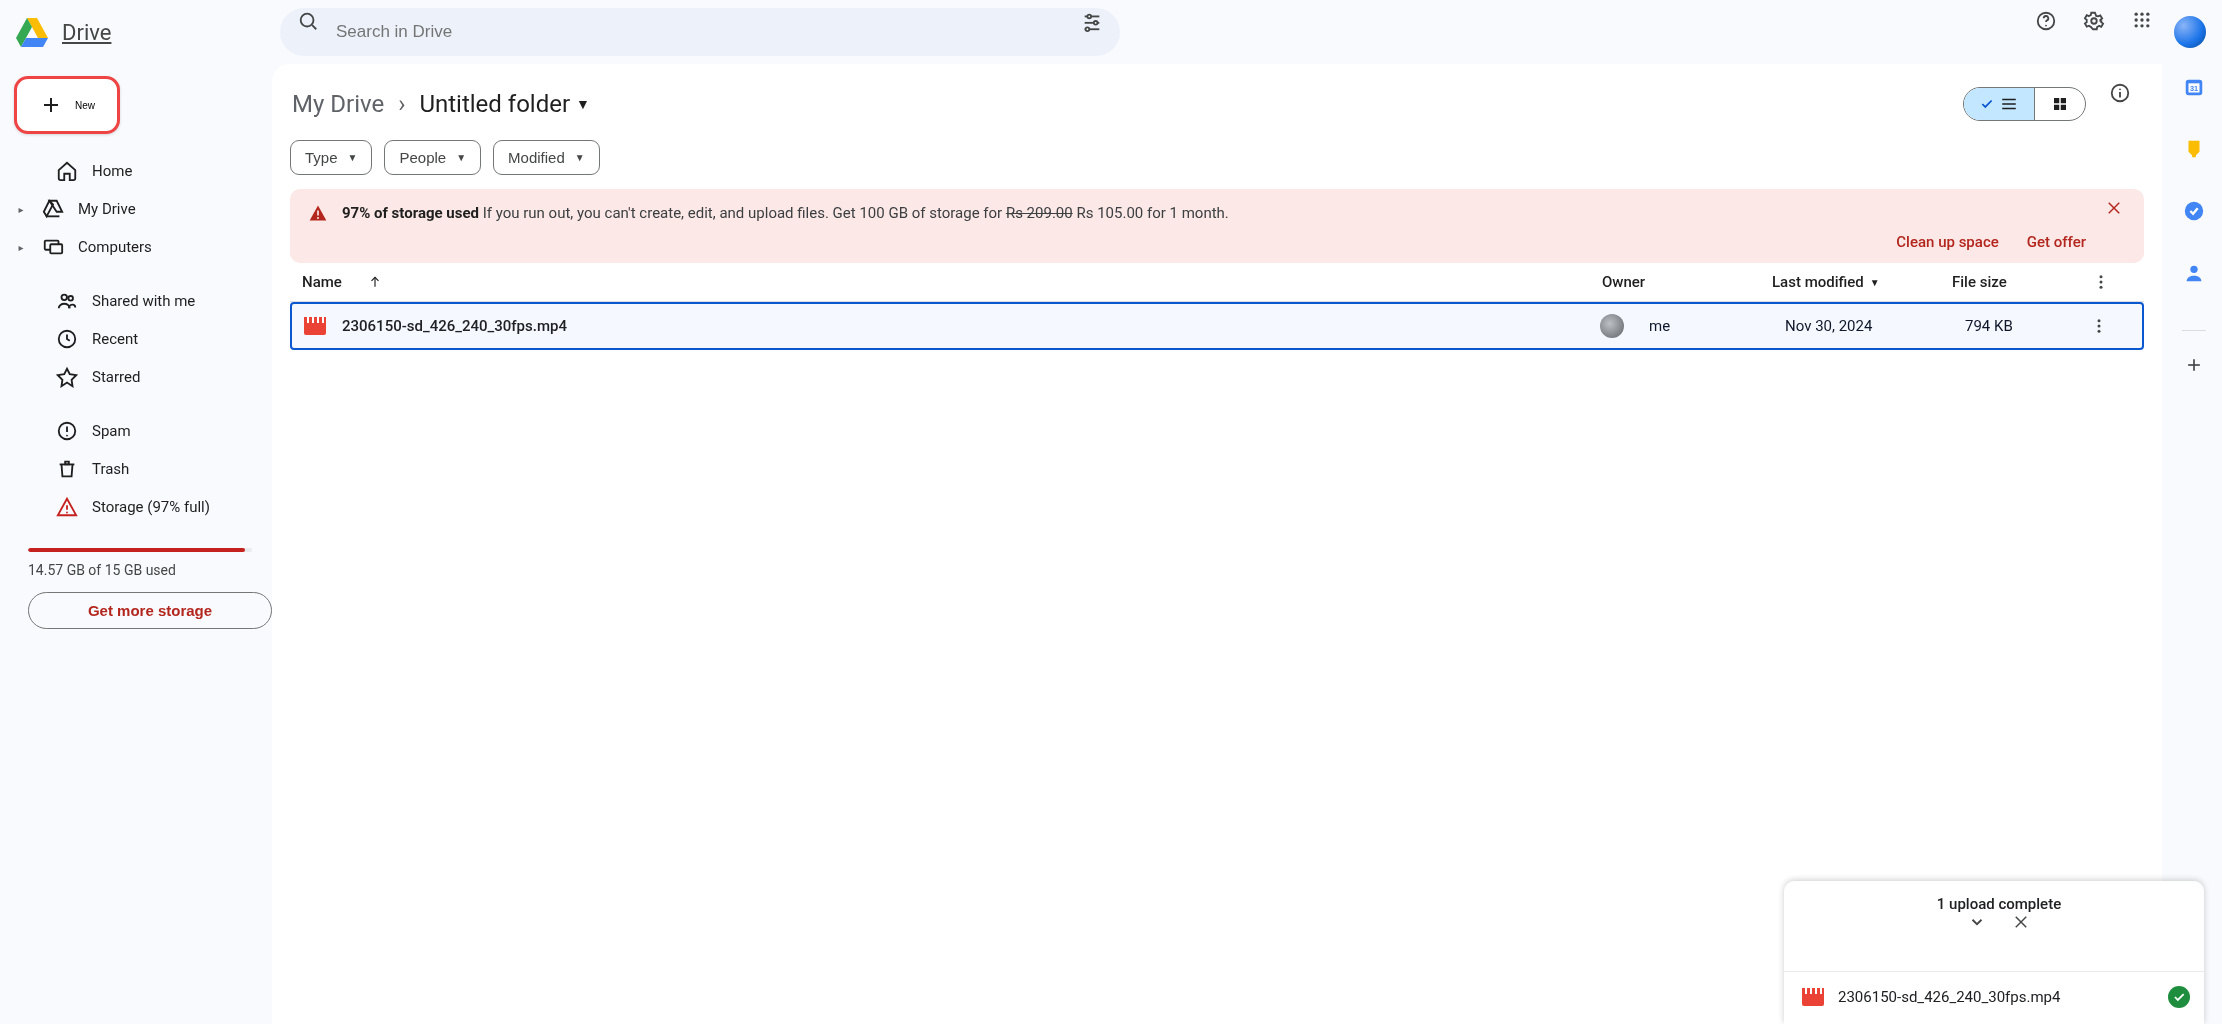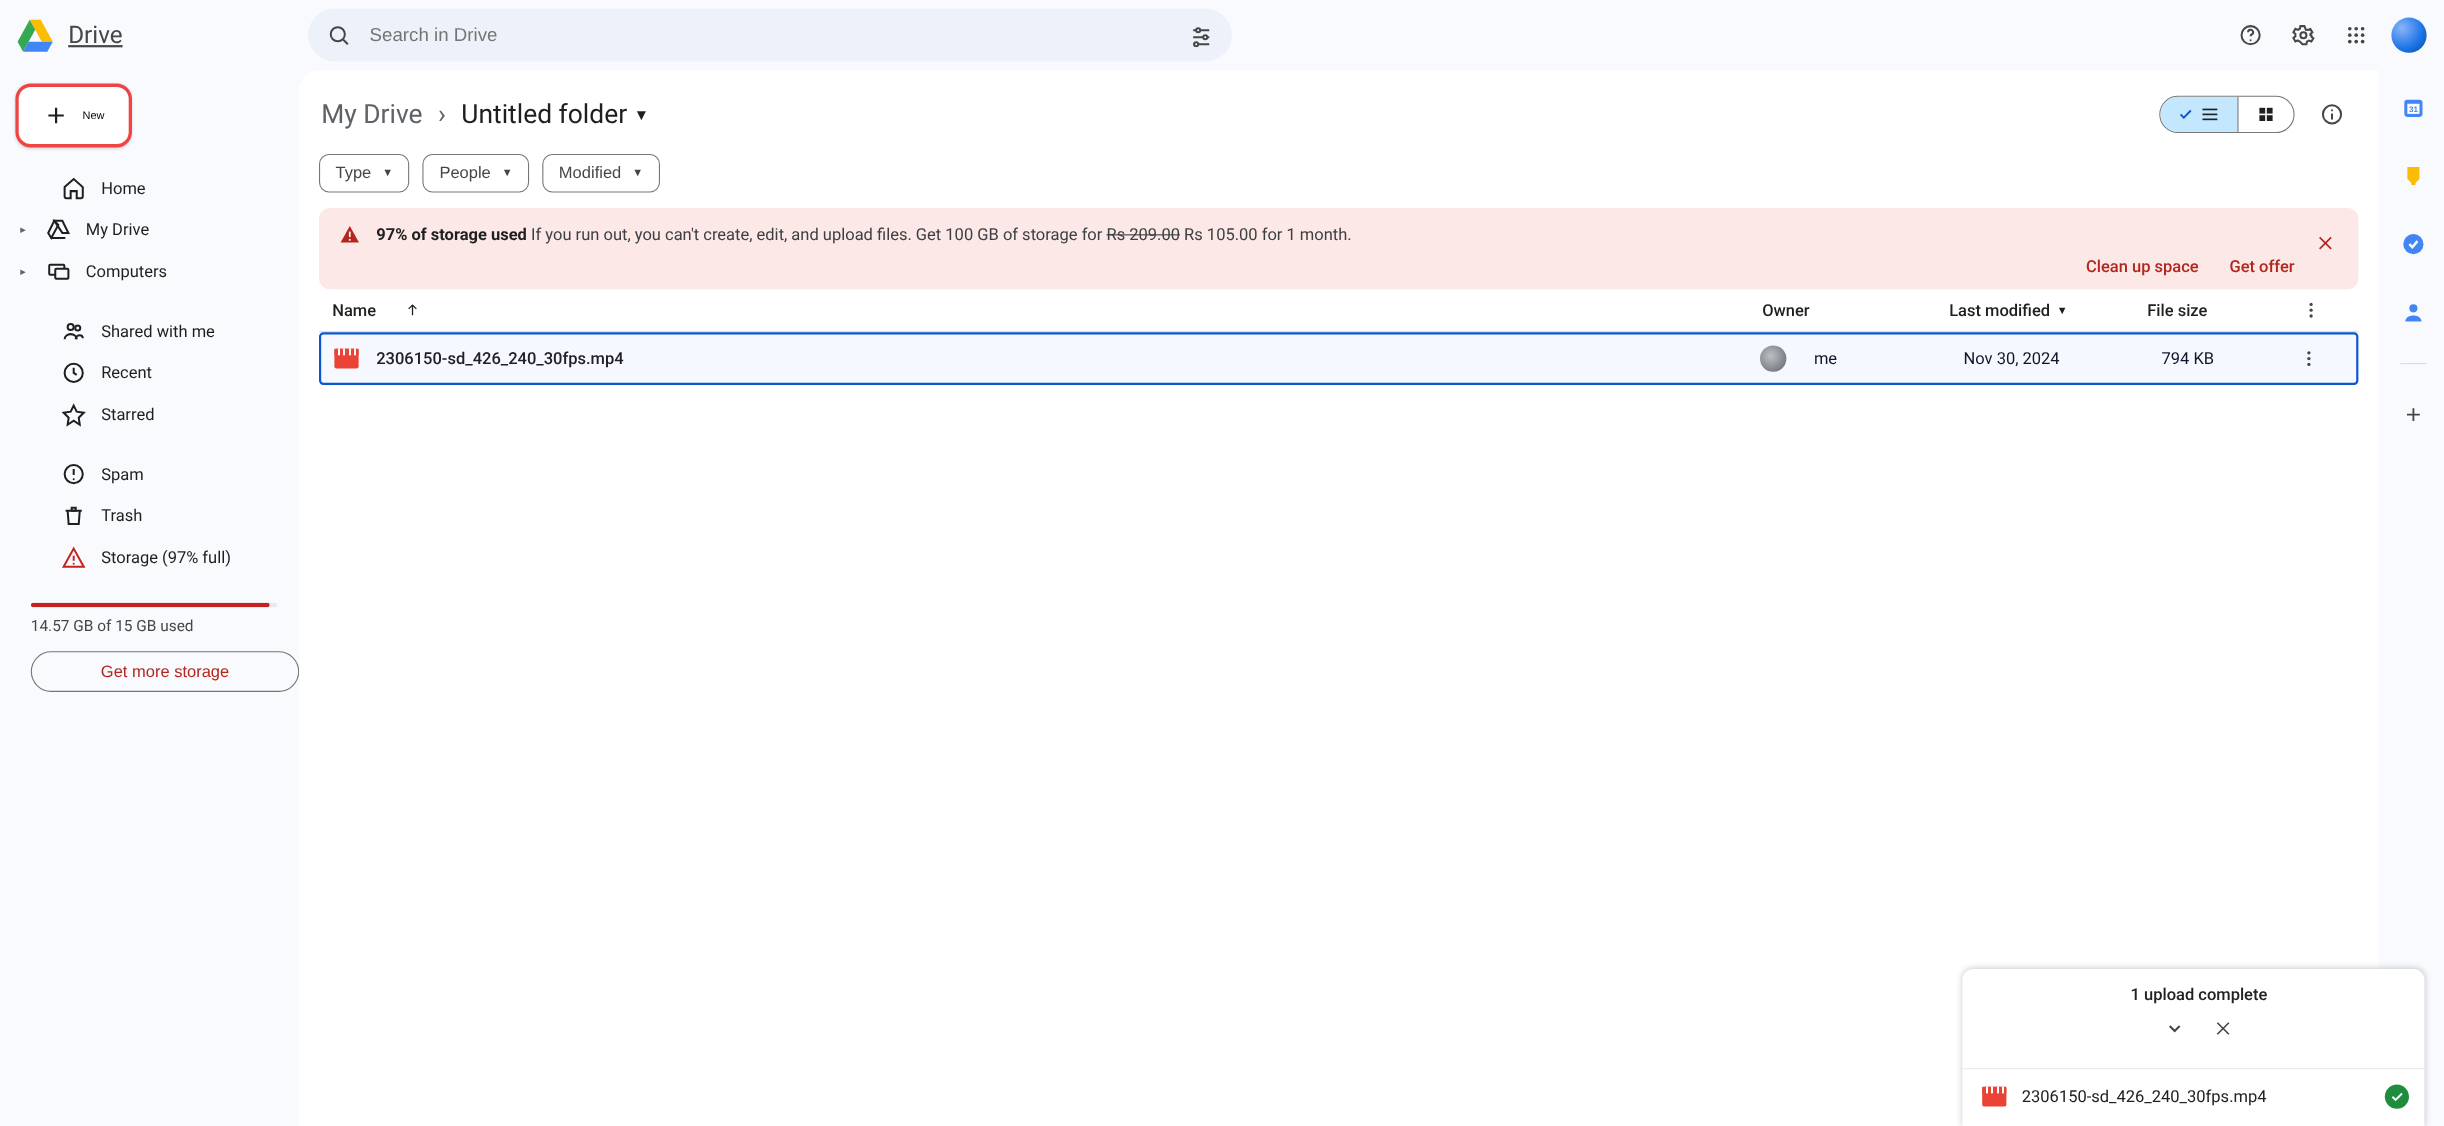--- a/index.html
+++ b/index.html
@@ -29,21 +29,21 @@
       align-items: center;
       background: #edf2fa;
       border-radius: 28px;
       height: 48px;
       padding: 0 6px;
     }
     .icon-btn {
       width: 44px; height: 44px;
       border: none; background: transparent;
       border-radius: 50%;
-      display: inline-flex; align-items: center; justify-content: center;
+      display: inline-flex; justify-content: center;
       cursor: pointer;
       color: #0369a1;
     }
     .search-input {
       border: none; outline: none; background: transparent;
       font-size: 17px; flex: 1; color: #444746;
       padding: 0 6px;
     }
     .header-spacer { flex: 1; }
     .header-icons { display: flex; align-items: center; gap: 4px; padding-right: 8px; }
@@ -90,21 +90,21 @@
 
     .storage-bar { height: 4px; background: #e8eaed; border-radius: 4px; margin: 6px 20px 10px 18px; position:relative; overflow:hidden; }
     .storage-bar::after { content:""; position:absolute; inset:0; width:97%; background:#c5221f; border-radius:4px; }
     .storage-text { font-size: 14px; color: #444746; padding-left: 18px; margin-bottom: 14px; }
     .storage-cta {
       border: 1px solid #747775;
       background: transparent;
       color: #b3261e;
       padding: 9px 22px;
       border-radius: 20px;
-      font-size: 15px; font-weight: 400;
+      font-size: 15px; font-weight: 700;
       margin-left: 18px;
       cursor: pointer;
     }
 
     
     .main {
       flex: 1;
       background: #fff;
       border-radius: 18px 0 0 0;
       margin-right: 60px;

